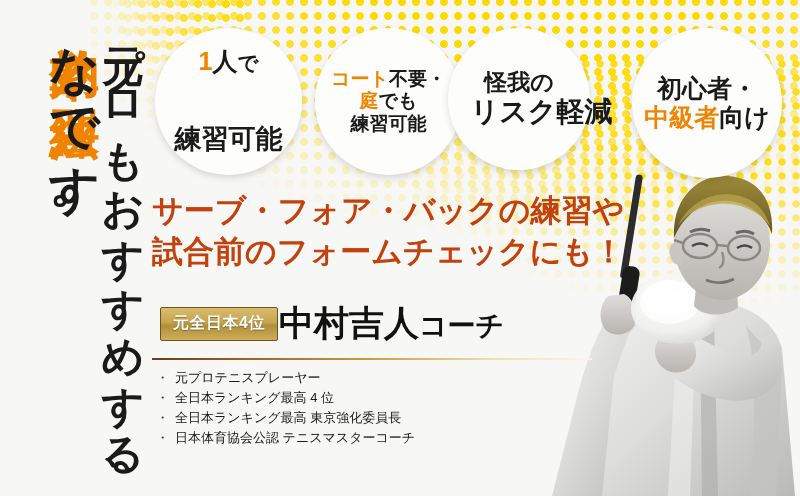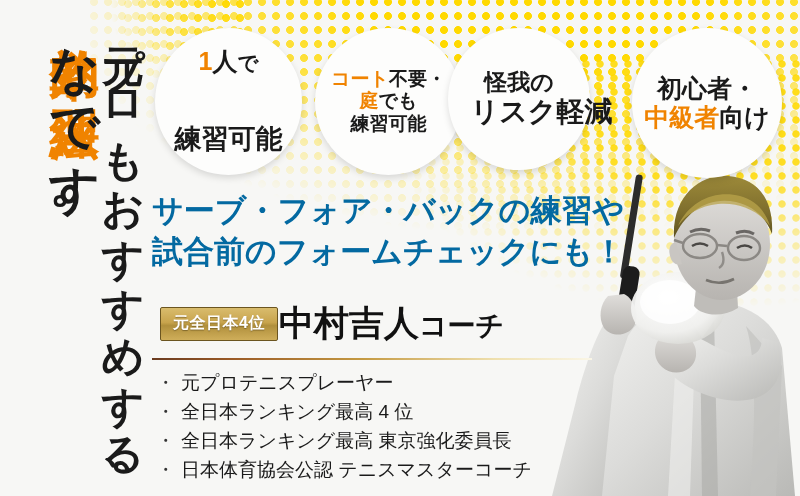--- a/index.html
+++ b/index.html
@@ -79,42 +79,42 @@
   #c4{left:632px;top:28px;width:150px;height:150px;}
   #c1 .l1{font-size:25px;} #c1 .l2{font-size:27px;}
   #c2 .line{font-size:19px;}
   #c3 .l1{font-size:23px;} #c3 .l2{font-size:28px;margin-left:45px;}
   #c4 .line{font-size:25px;}
   .sm{font-size:.82em;}
 
   
   .copy{position:absolute;left:152px;top:190px;width:470px;}
   .copy .cl{
-    font-size:31px;font-weight:700;color:#0369a1;line-height:1.33;
+    font-size:31px;font-weight:700;color:#c2410c;line-height:1.33;
     letter-spacing:0px;white-space:nowrap;font-family:Liberation Serif, serif;
   }
 
   
   .namerow{position:absolute;left:160px;top:300px;display:flex;align-items:center;gap:1px;}
   .badge{
     display:inline-block;padding:5px 12px 6px;border-radius:2px;
     background:linear-gradient(180deg,#d9bc6d 0%,#c8a44d 45%,#b08f3c 55%,#cfae5a 100%);
     border:1.5px solid #6b5520;color:#ffffff;font-weight:700;font-size:16px;
     letter-spacing:.5px;white-space:nowrap;
     text-shadow:0 1px 1px rgba(60,45,10,.45);
   }
   .cname{font-size:35px;font-weight:700;color:#111;letter-spacing:0;white-space:nowrap;}
   .cname .role{font-size:28px;}
   .rule{
     position:absolute;left:152px;top:358px;width:440px;height:2px;
     background:linear-gradient(90deg,#6a3b20 0%,#9a5a26 18%,#c59a42 48%,#efe0ae 78%,#faf6e6 100%);
   }
   .bullets{position:absolute;left:156px;top:368px;}
   .bullets li{
-    list-style:none;font-size:19px;color:#1a1a1a;line-height:1.53;
+    list-style:none;font-size:13px;color:#1a1a1a;line-height:1.53;
     white-space:nowrap;
   }
   .bullets ul{margin:0;padding:0;}
   .bu{color:#333;margin-right:6px;}
 
   
   .photo{
     position:absolute;right:0;bottom:0;width:250px;height:330px;
     overflow:hidden;pointer-events:none;
   }

